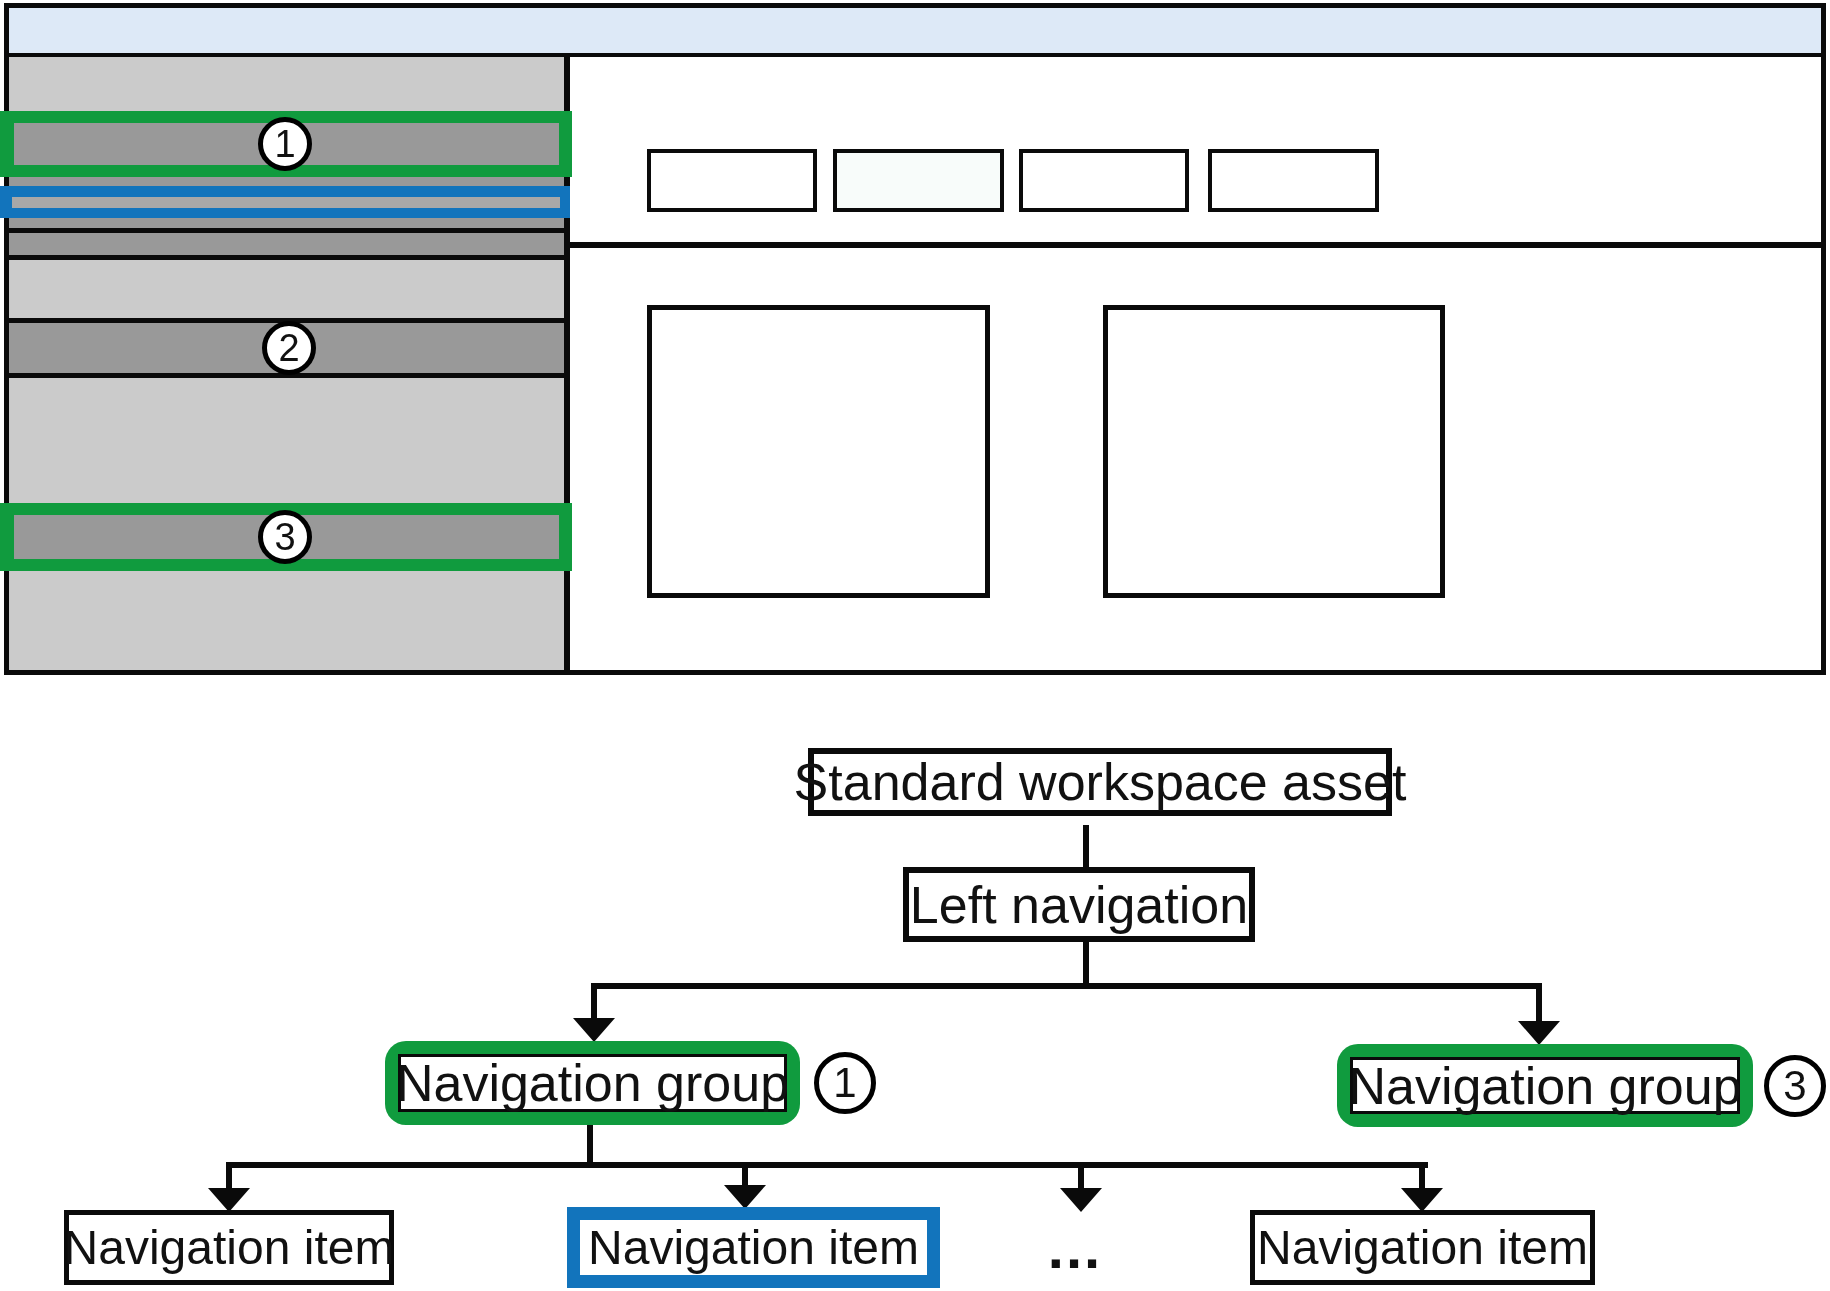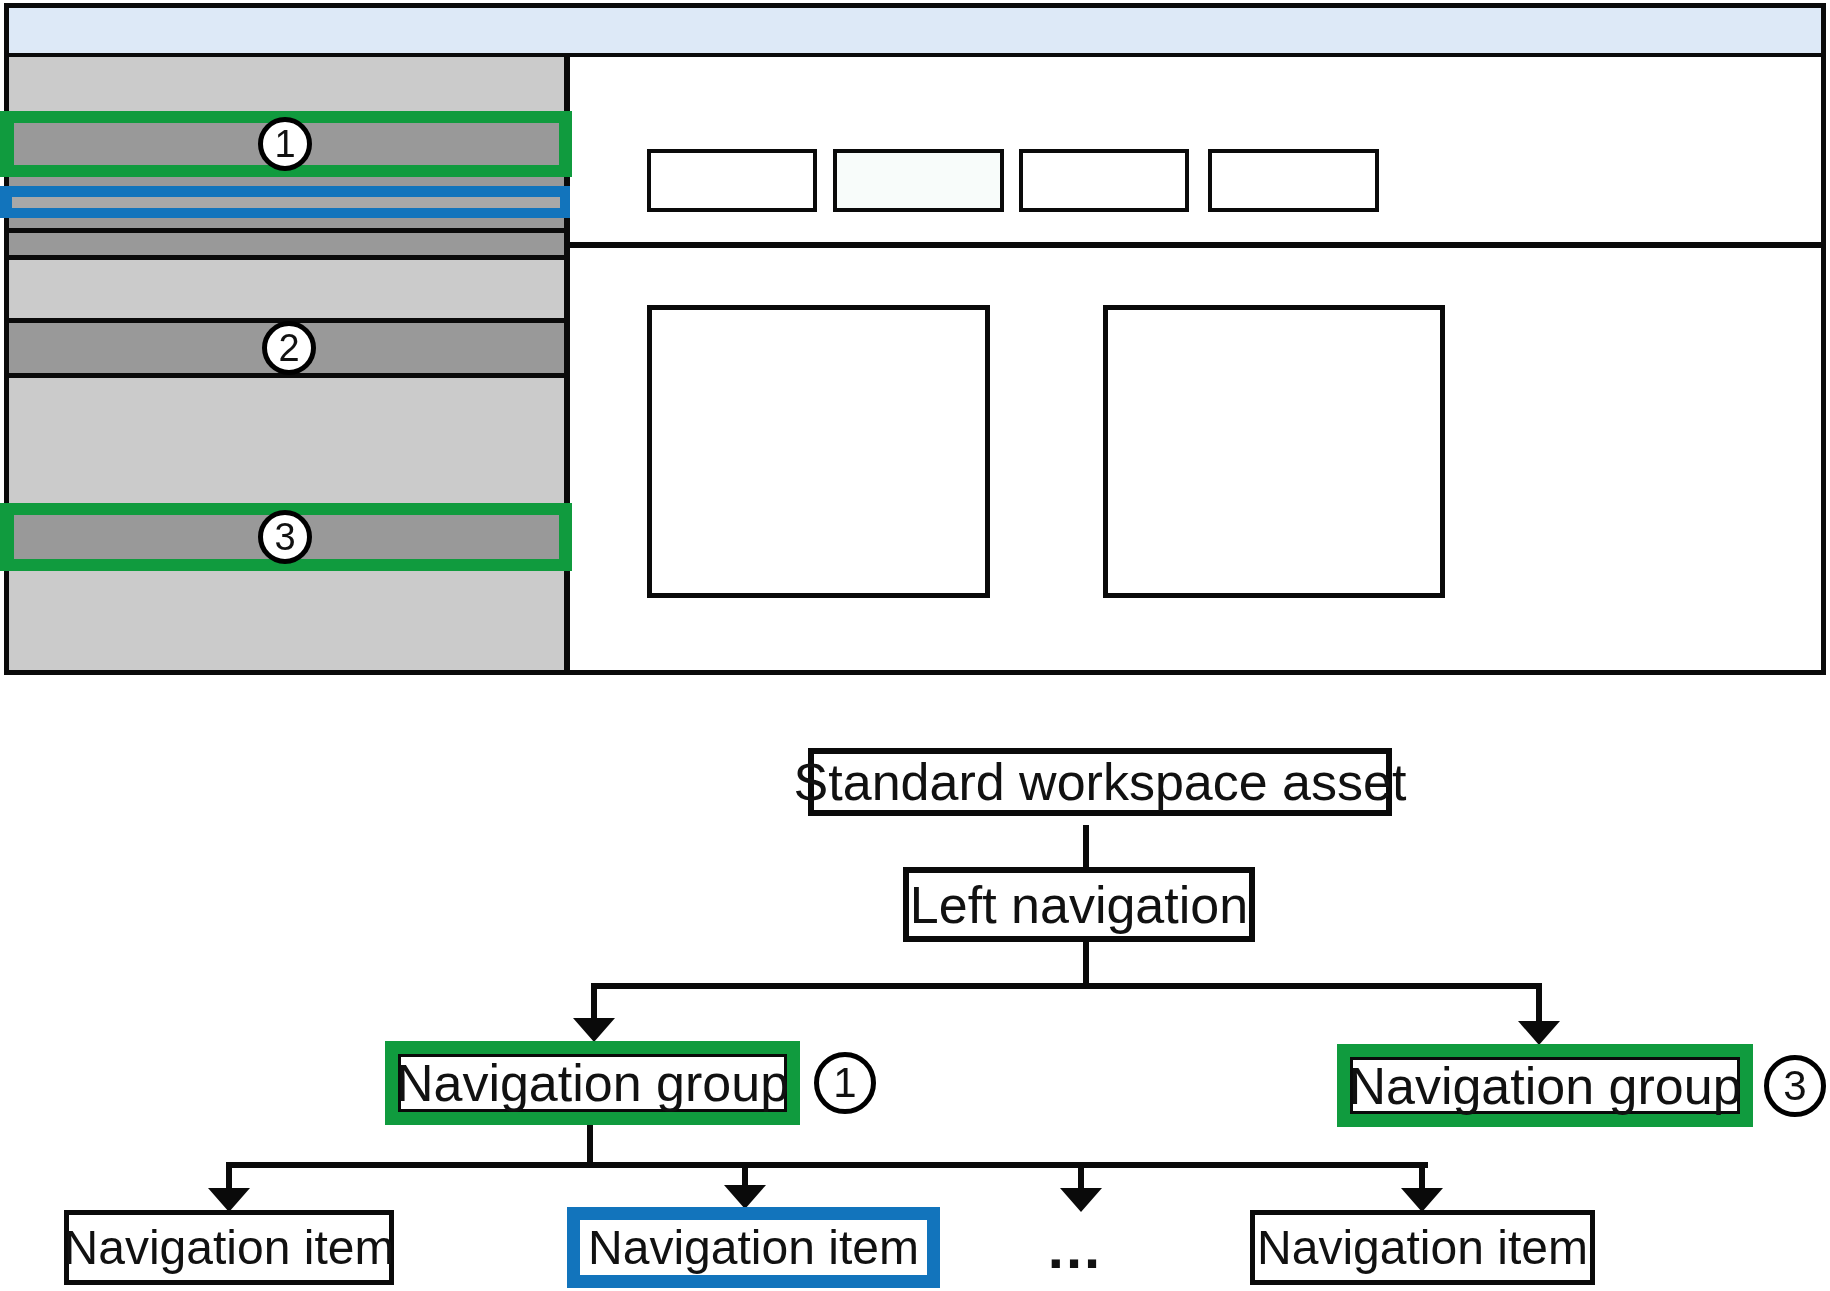--- a/index.html
+++ b/index.html
@@ -61,21 +61,21 @@
   .tb-root{left:808px;top:748px;width:584px;height:68px;}
   .tb-leftnav{left:903px;top:867px;width:352px;height:75px;align-items:center;}
 
   .conn{background:var(--line-black);}
   .conn.v{width:6px;}
   .conn.h{height:6px;}
 
   .arrow-down{width:0;height:0;border-left:21px solid transparent;border-right:21px solid transparent;
               border-top:24px solid var(--line-black);}
 
-  .group-box{background:var(--accent-green);box-sizing:border-box;padding:13px;}
+  .group-box{background:var(--accent-green);box-sizing:border-box;padding:13px;border-radius:21px;}
   .group-box .gb-inner{width:100%;height:100%;background:#fff;border:3px solid var(--line-black);box-sizing:border-box;
                        display:flex;align-items:center;justify-content:center;font-size:52px;white-space:nowrap;}
   .gb-left{left:385px;top:1041px;width:415px;height:84px;}
   .gb-right{left:1337px;top:1044px;width:416px;height:83px;}
 
   .tree-callout{width:62px;height:62px;border-radius:50%;background:#fff;border:5px solid #000;box-sizing:border-box;
                 display:flex;align-items:center;justify-content:center;font-size:42px;line-height:1;}
   .tc1{left:814px;top:1052px;}
   .tc3{left:1764px;top:1055px;}
 

